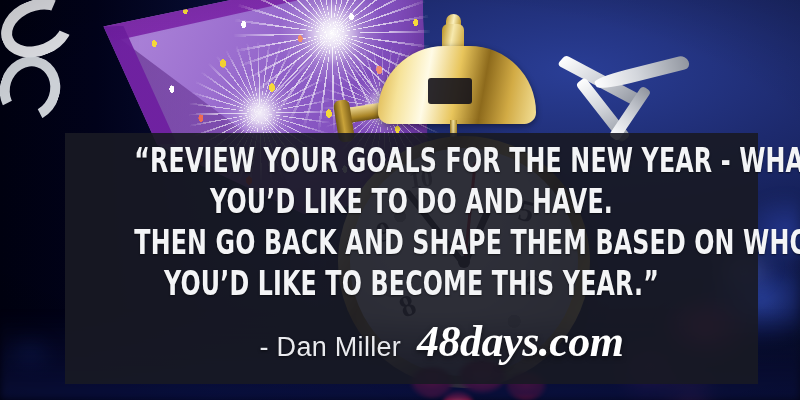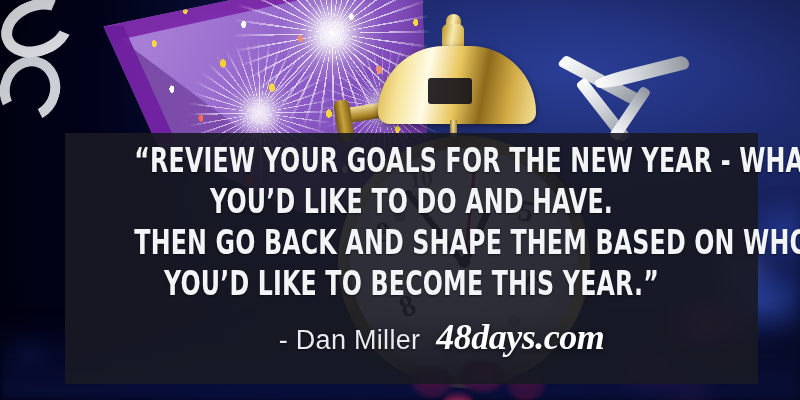--- a/index.html
+++ b/index.html
@@ -272,21 +272,21 @@
     font-weight: 400;
     font-size: 27px;
     letter-spacing: 0.3px;
     text-shadow: 0 1px 3px rgba(0,0,0,0.6);
   }
   .brand {
     color: #ffffff;
     font-family: "Liberation Serif", serif;
     font-style: italic;
     font-weight: 700;
-    font-size: 36px;
+    font-size: 44px;
     letter-spacing: -0.5px;
     text-shadow: 0 2px 5px rgba(0,0,0,0.55);
   }
 </style>
 </head>
 <body>
 
 <div id="stage">
 
   <div class="bg-layer bg-base"></div>

